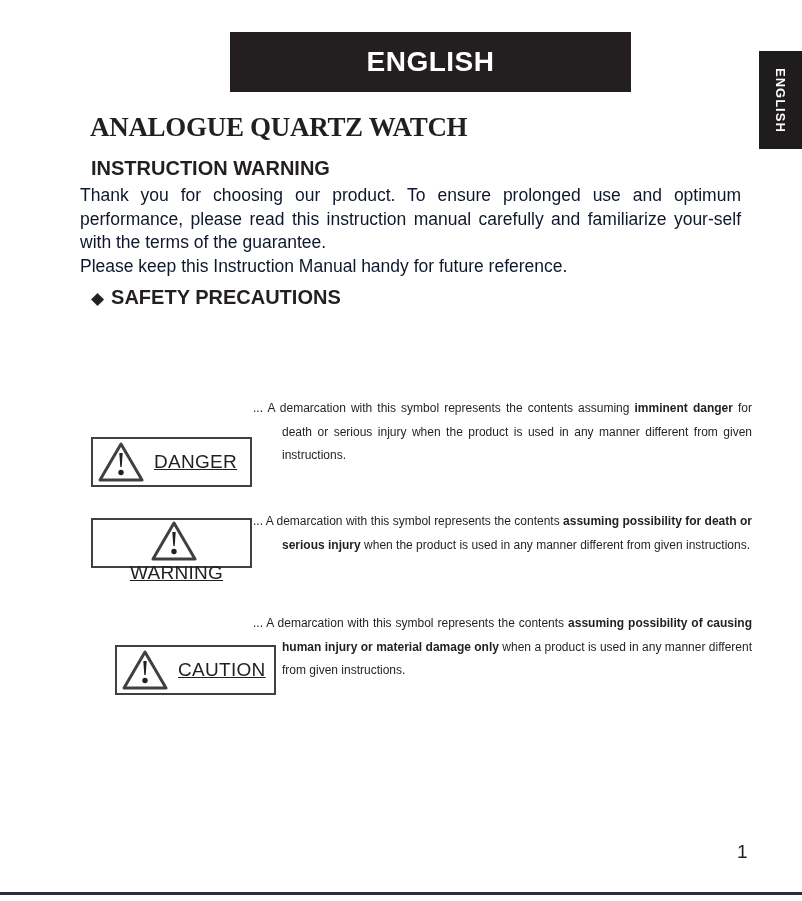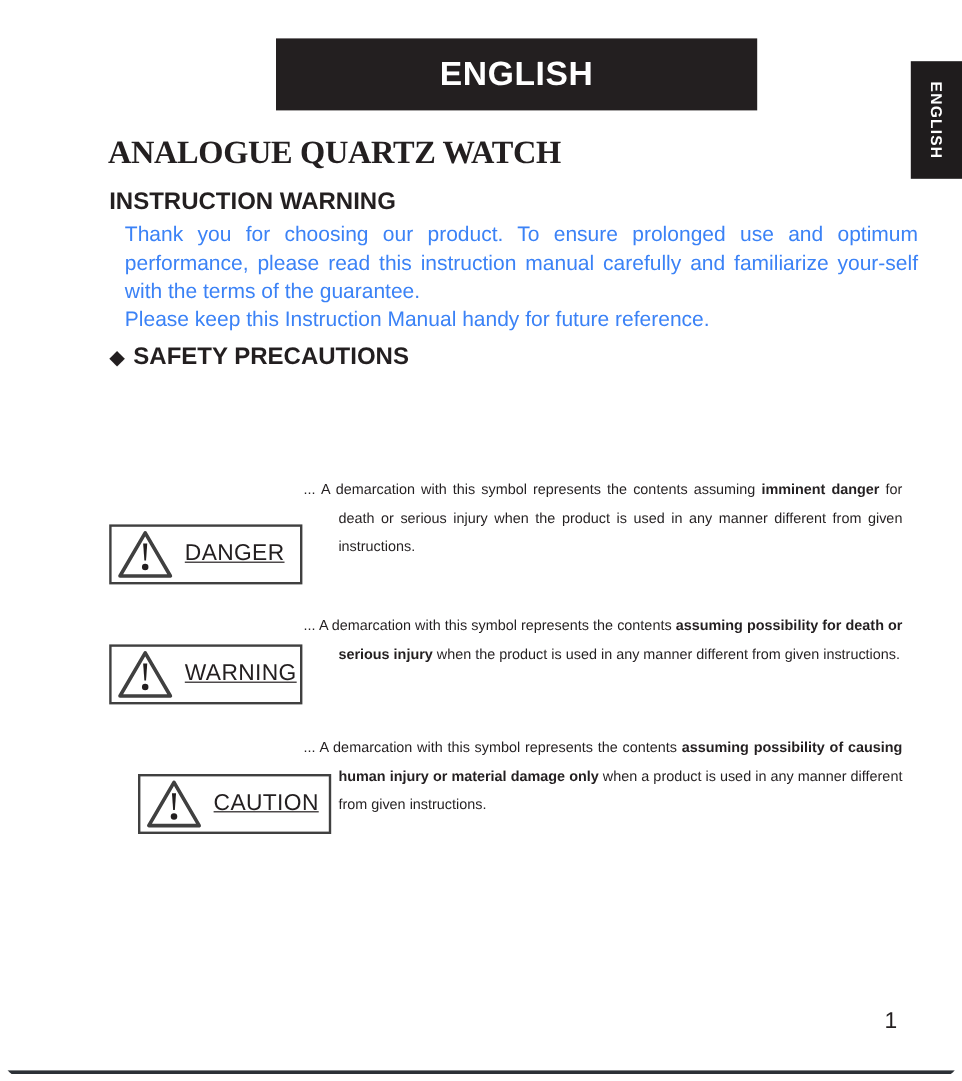--- a/index.html
+++ b/index.html
@@ -1,18 +1,18 @@
 <!DOCTYPE html>
 <html><head>
 <meta charset="utf-8">
 <style>
   html,body { margin:0; padding:0; background:#ffffff; }
   .page {
     position:relative; width:802px; height:901px; background:#ffffff;
-    font-family:"Liberation Sans", sans-serif; color:#231f20; overflow:hidden;border-radius:26px;
+    font-family:"Liberation Sans", sans-serif; color:#231f20; overflow:hidden;
   }
   .banner {
     position:absolute; left:230px; top:32px; width:401px; height:60px;
     background:#231f20; display:flex; align-items:center; justify-content:center;
   }
   .banner-label { color:#ffffff; font-size:28px; font-weight:bold; letter-spacing:0.5px; }
   .side-tab {
     position:absolute; left:759px; top:51px; width:43px; height:98px;
     background:#1f1c1d; display:flex; align-items:center; justify-content:center;
   }
@@ -22,33 +22,33 @@
   }
   .doc-title {
     position:absolute; left:90px; top:112px; font-size:27px; font-weight:bold;
     letter-spacing:-0.3px; white-space:nowrap;font-family:Liberation Serif, serif;
   }
   .h2 { position:absolute; left:91px; font-size:20px; font-weight:bold; white-space:nowrap; }
   .h2-manual { top:157px; }
   .h2-safety { top:286px; }
   .diamond-bullet { font-family:"DejaVu Sans", sans-serif; font-size:17px; margin-right:7px; }
   .body-text {
-    position:absolute; left:104px; width:661px; font-size:17.5px; line-height:23.6px;
-    text-align:justify; color:#3b82f6;
+    position:absolute; left:80px; width:661px; font-size:17.5px; line-height:23.6px;
+    text-align:justify; color:#0f172a;
   }
   .p-thanks { top:184px; }
   .p-keep { top:255px; text-align:left; }
   .p-safety-intro { top:311px; }
   .warn-box {
     position:absolute; left:91px; width:161px; height:50px; box-sizing:border-box;
     border:2px solid #404040; background:#ffffff;
     display:flex; align-items:center;
   }
   .box-danger { top:437px; }
-  .box-warning { top:537px; }
+  .box-warning { top:518px;flex-direction:column; }
   .box-caution { top:645px;margin-left:24px; }
   .tri-icon { margin-left:5px; flex:0 0 auto; display:block; }
   .warn-label { font-size:19px; letter-spacing:0.3px; margin-left:10px; white-space:nowrap;text-decoration:underline; }
   .warn-text {
     position:absolute; left:253px; width:499px; box-sizing:border-box;
     padding-left:29px; text-indent:-29px;
     font-size:12px; line-height:23.6px; text-align:justify;
   }
   .wt-danger { top:397px; }
   .wt-warning { top:510px; }

